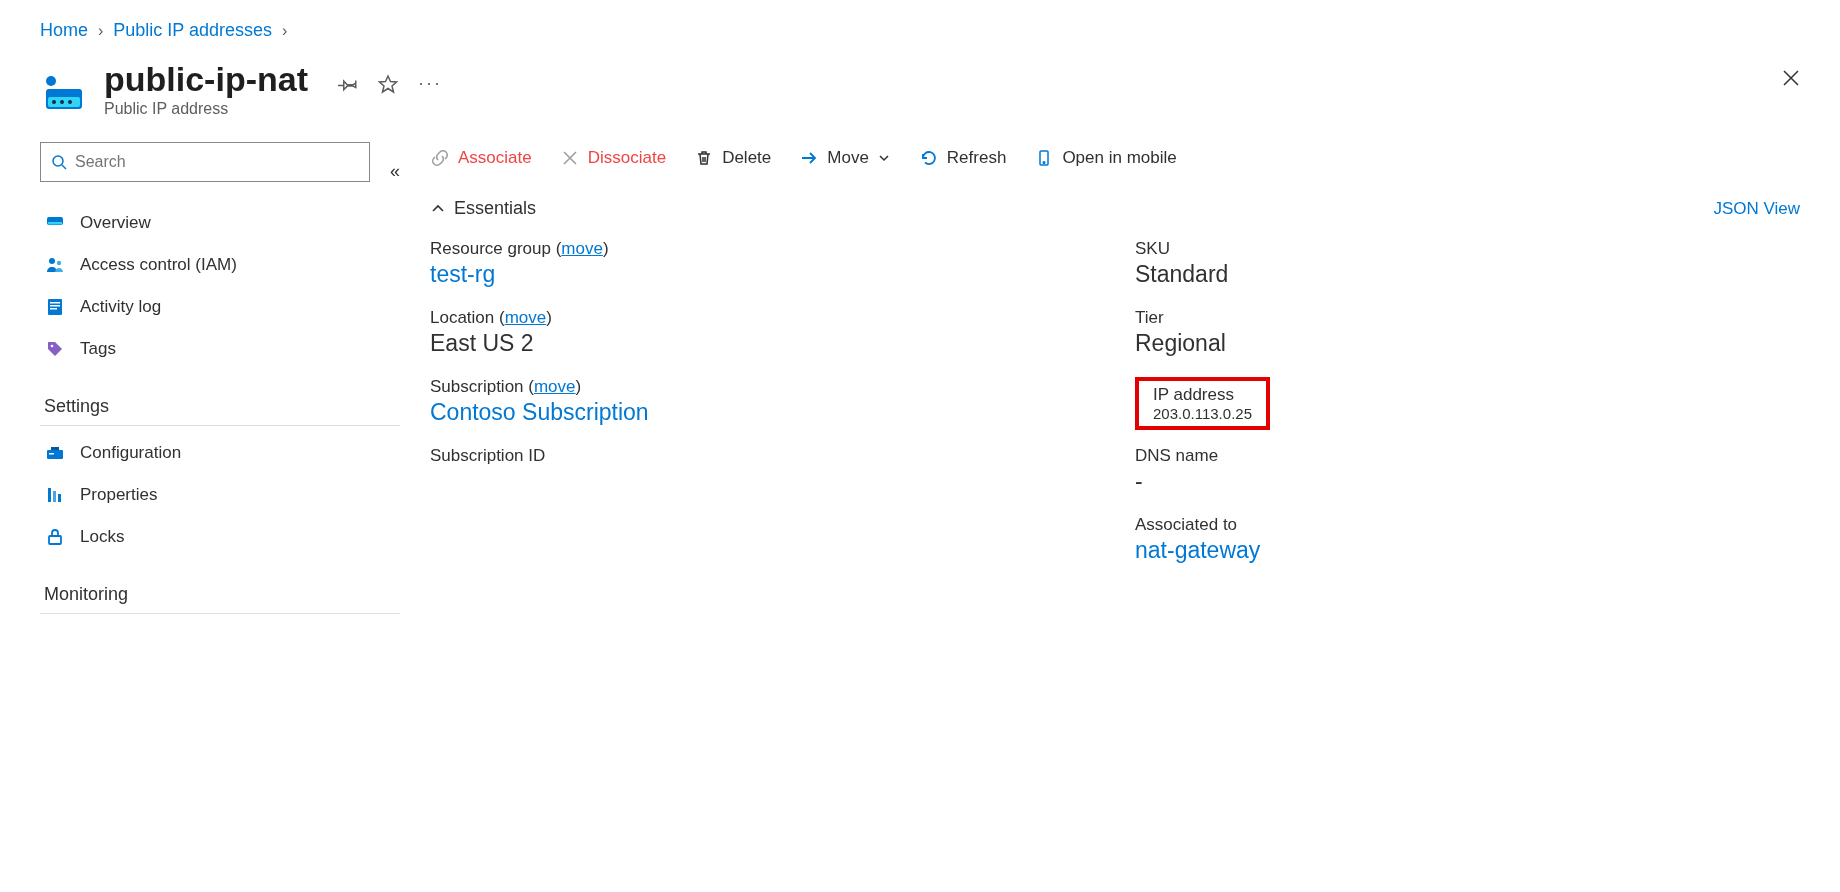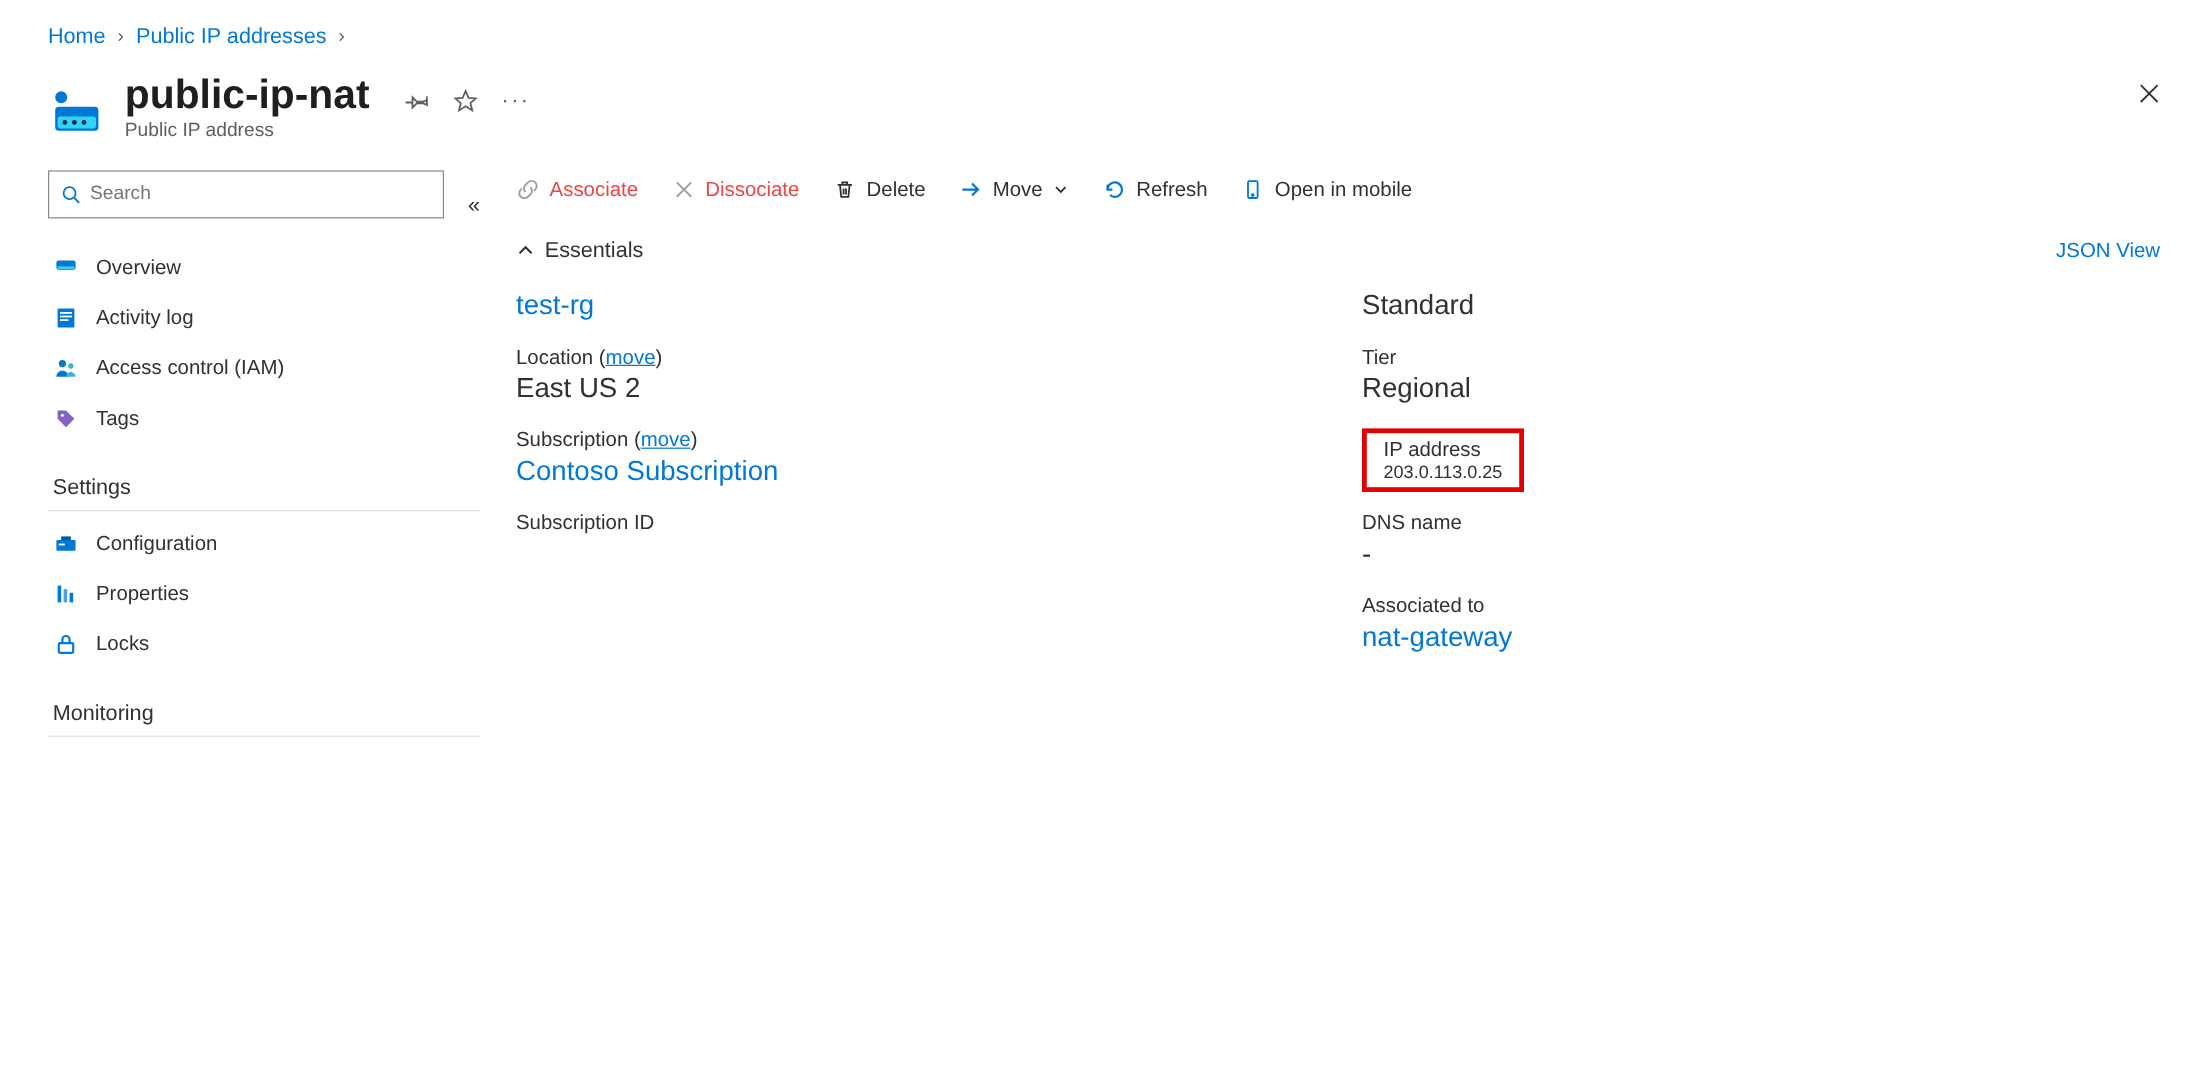--- a/index.html
+++ b/index.html
@@ -215,38 +215,38 @@
           <svg width="20" height="20" viewBox="0 0 20 20">
               <rect x="2" y="4" width="16" height="8" rx="2" fill="#0078d4"></rect>
               <rect x="3" y="9" width="14" height="2.5" fill="#32d4f5"></rect>
             </svg>
         </span>
         <span>Overview</span>
       </div>
       <div class="nav-item">
         <span class="nav-icon">
           <svg width="20" height="20" viewBox="0 0 20 20">
+              <circle cx="7" cy="6" r="3" fill="#0078d4"></circle>
+              <path d="M2 17c0-3 2-5 5-5s5 2 5 5" fill="#0078d4"></path>
+              <circle cx="14" cy="8" r="2.2" fill="#40b0e0"></circle>
+              <path d="M10 17c0-2 2-4 4-4s4 2 4 4" fill="#40b0e0"></path>
+            </svg>
+        </span>
+        <span>Access control (IAM)</span>
+      </div>
+      <div class="nav-item">
+        <span class="nav-icon">
+          <svg width="20" height="20" viewBox="0 0 20 20">
               <rect x="3" y="2" width="14" height="16" rx="1" fill="#0078d4"></rect>
               <rect x="5" y="5" width="10" height="1.5" fill="#fff"></rect>
               <rect x="5" y="8" width="10" height="1.5" fill="#fff"></rect>
               <rect x="5" y="11" width="7" height="1.5" fill="#fff"></rect>
             </svg>
         </span>
         <span>Activity log</span>
-      </div>
-      <div class="nav-item">
-        <span class="nav-icon">
-          <svg width="20" height="20" viewBox="0 0 20 20">
-              <circle cx="7" cy="6" r="3" fill="#0078d4"></circle>
-              <path d="M2 17c0-3 2-5 5-5s5 2 5 5" fill="#0078d4"></path>
-              <circle cx="14" cy="8" r="2.2" fill="#40b0e0"></circle>
-              <path d="M10 17c0-2 2-4 4-4s4 2 4 4" fill="#40b0e0"></path>
-            </svg>
-        </span>
-        <span>Access control (IAM)</span>
       </div>
       <div class="nav-item">
         <span class="nav-icon">
           <svg width="20" height="20" viewBox="0 0 20 20">
               <path d="M3 3h7l7 7-7 7-7-7V3z" fill="#8661c5"></path>
               <circle cx="7" cy="7" r="1.3" fill="#fff"></circle>
             </svg>
         </span>
         <span>Tags</span>
       </div>
@@ -355,37 +355,39 @@
               </svg>
           </span>
           <span>Essentials</span>
         </div>
         <span class="json-link">JSON View</span>
       </div>
 
       <div class="ess-grid">
         <div class="ess-col">
           <div class="ess-field">
+            <div class="lbl"><span>Resource group</span> (<span class="move">move</span>)</div>
             <div class="val link">test-rg</div>
           </div>
           <div class="ess-field">
             <div class="lbl"><span>Location</span> (<span class="move">move</span>)</div>
             <div class="val">East US 2</div>
           </div>
           <div class="ess-field">
             <div class="lbl"><span>Subscription</span> (<span class="move">move</span>)</div>
             <div class="val link">Contoso Subscription</div>
           </div>
           <div class="ess-field">
             <div class="lbl">Subscription ID</div>
           </div>
         </div>
 
         <div class="ess-col">
           <div class="ess-field">
+            <div class="lbl">SKU</div>
             <div class="val">Standard</div>
           </div>
           <div class="ess-field">
             <div class="lbl">Tier</div>
             <div class="val">Regional</div>
           </div>
           <div class="highlight-box">
             <div class="lbl">IP address</div>
             <div class="val smaller">203.0.113.0.25</div>
           </div>

